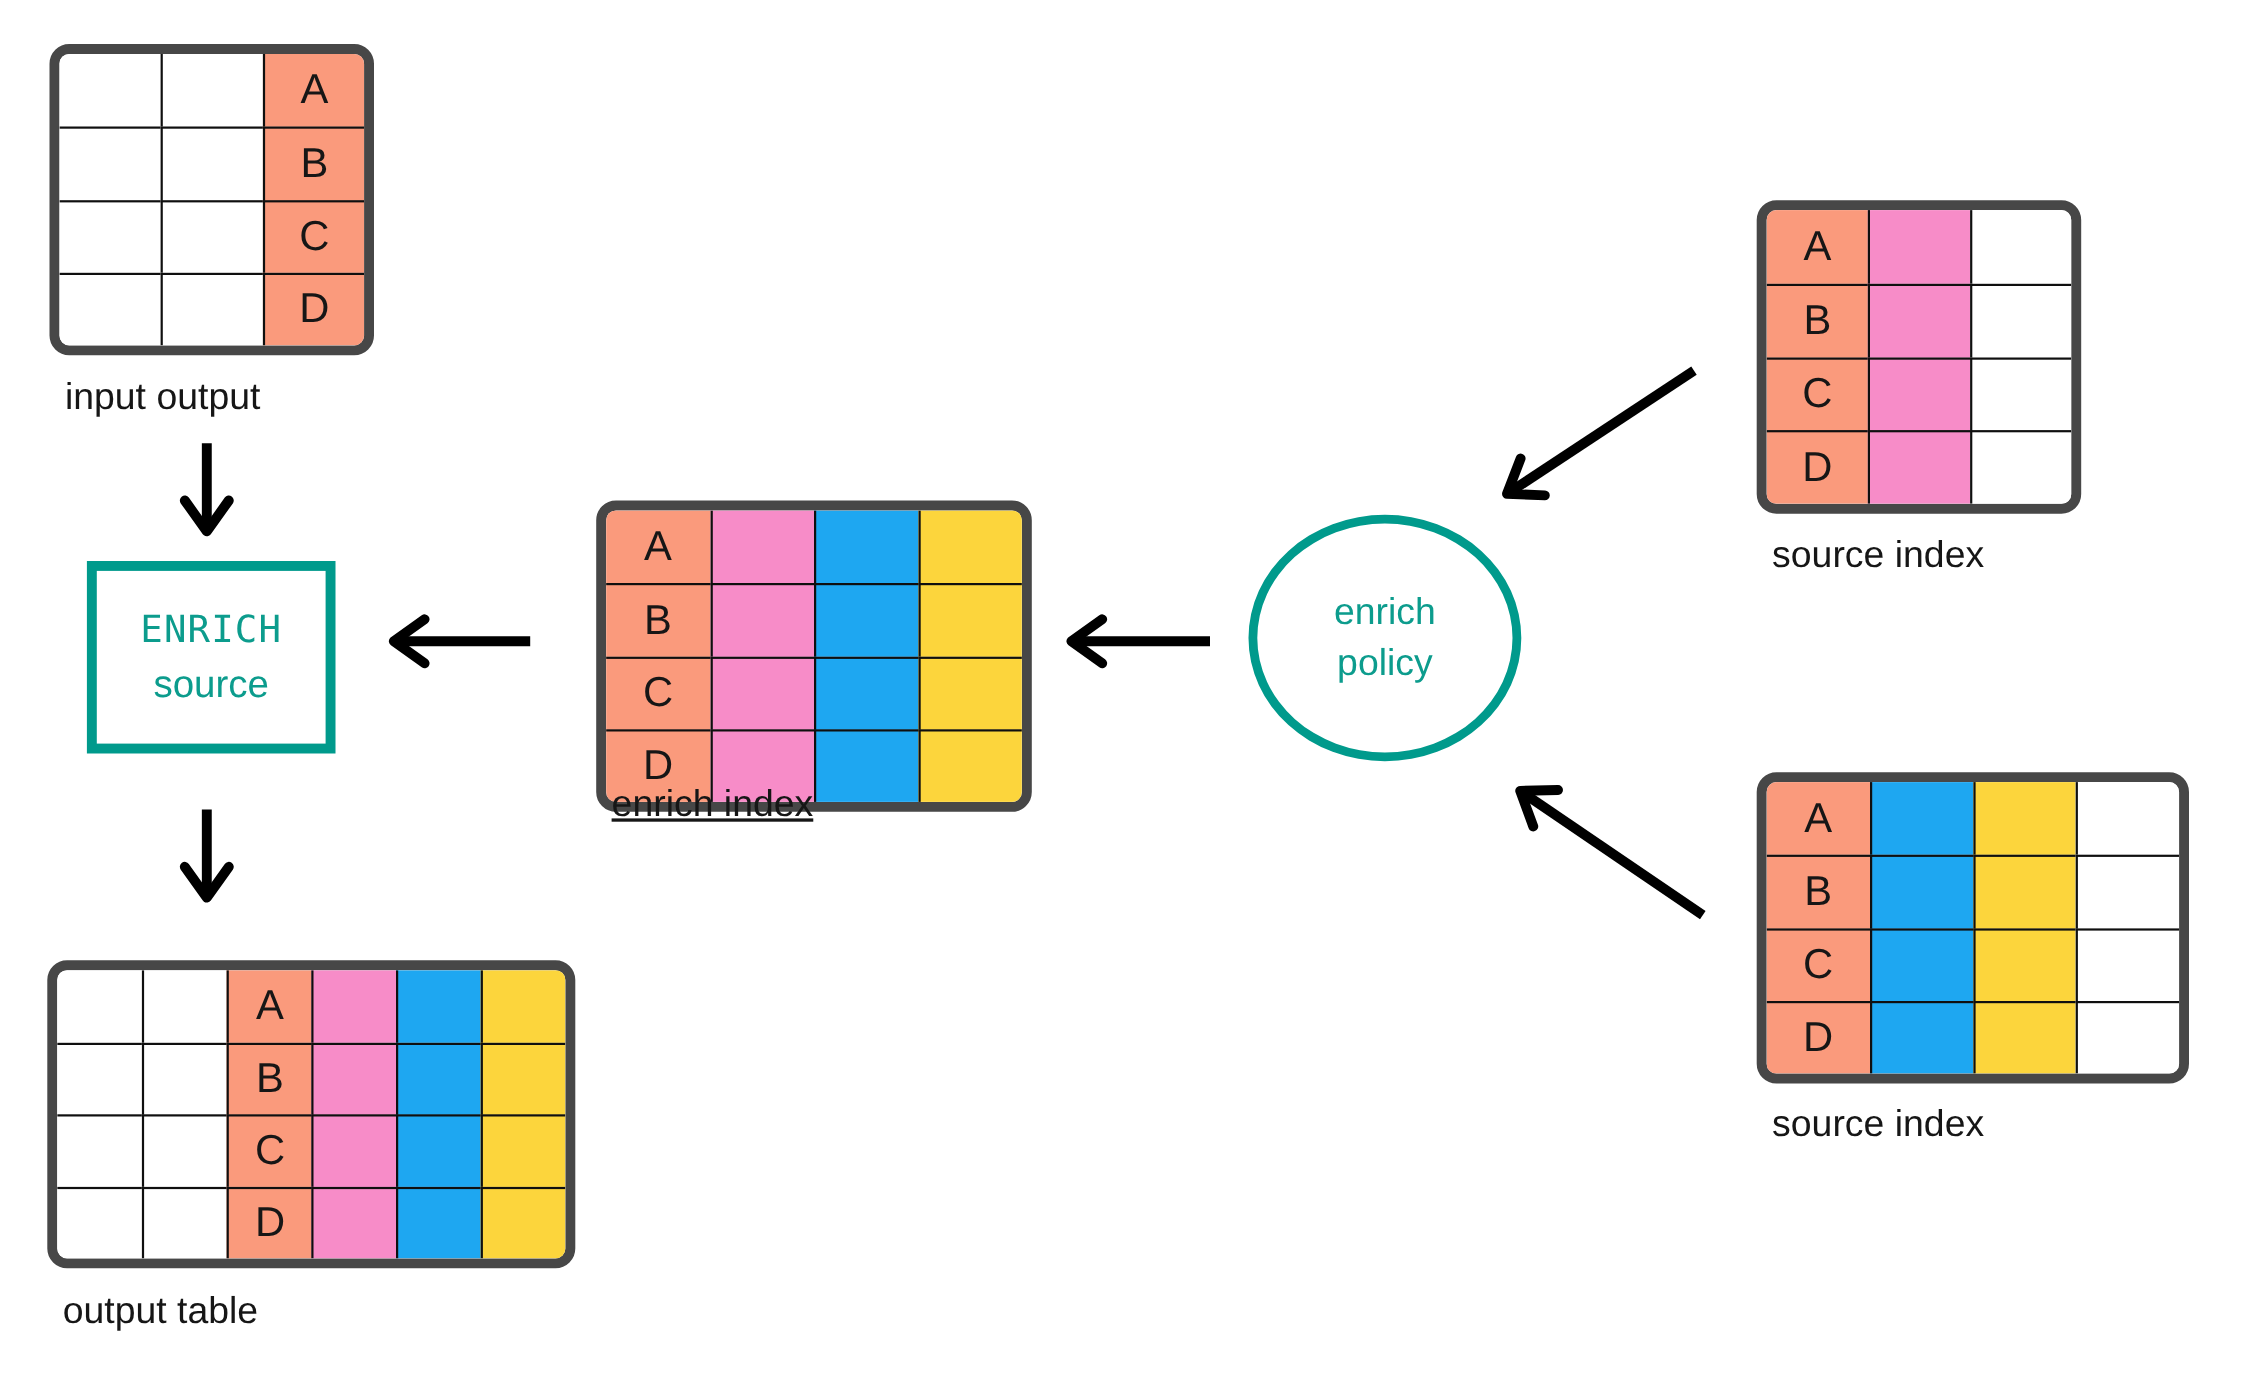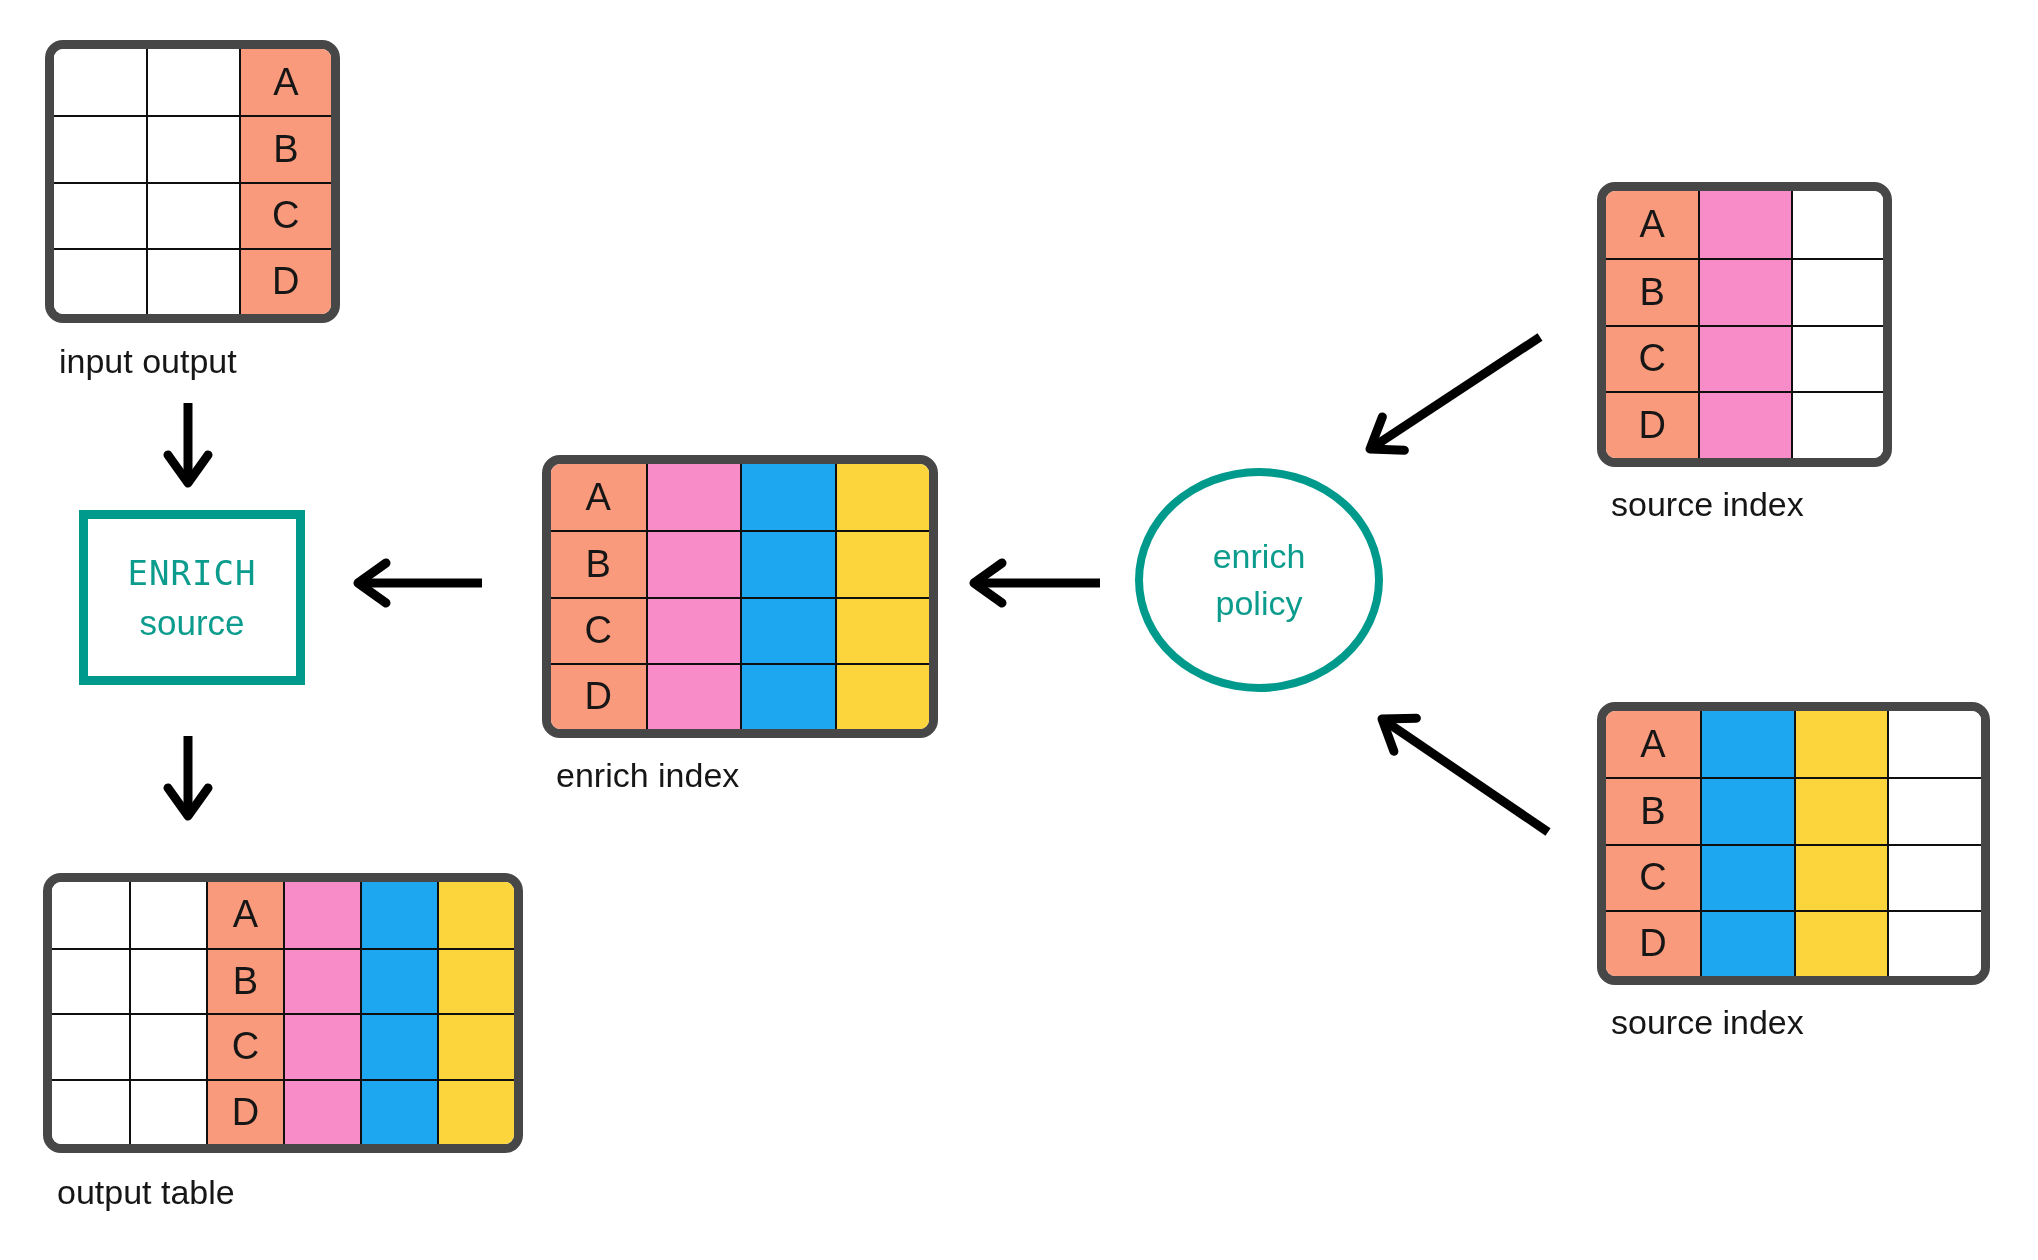--- a/index.html
+++ b/index.html
@@ -44,21 +44,21 @@
   }
 
   
   #t-input         { left: 45px;   top: 40px;  width: 295px; height: 283px; }
   #t-enrich-index  { left: 542px;  top: 455px; width: 396px; height: 283px; }
   #t-source-top    { left: 1597px; top: 182px; width: 295px; height: 285px; }
   #t-source-bottom { left: 1597px; top: 702px; width: 393px; height: 283px; }
   #t-output        { left: 43px;   top: 873px; width: 480px; height: 280px; }
 
   #l-input         { left: 59px;   top: 342px;  }
-  #l-enrich-index  { left: 556px;  top: 756px;  }
+  #l-enrich-index  { left: 556px;  top: 712px; text-decoration: underline;  }
   #l-source-top    { left: 1611px; top: 485px;  }
   #l-source-bottom { left: 1611px; top: 1003px; }
   #l-output        { left: 57px;   top: 1173px; }
 
   
   .cmd-box {
     position: absolute;
     left: 79px; top: 510px;
     width: 226px; height: 175px;
     box-sizing: border-box;

